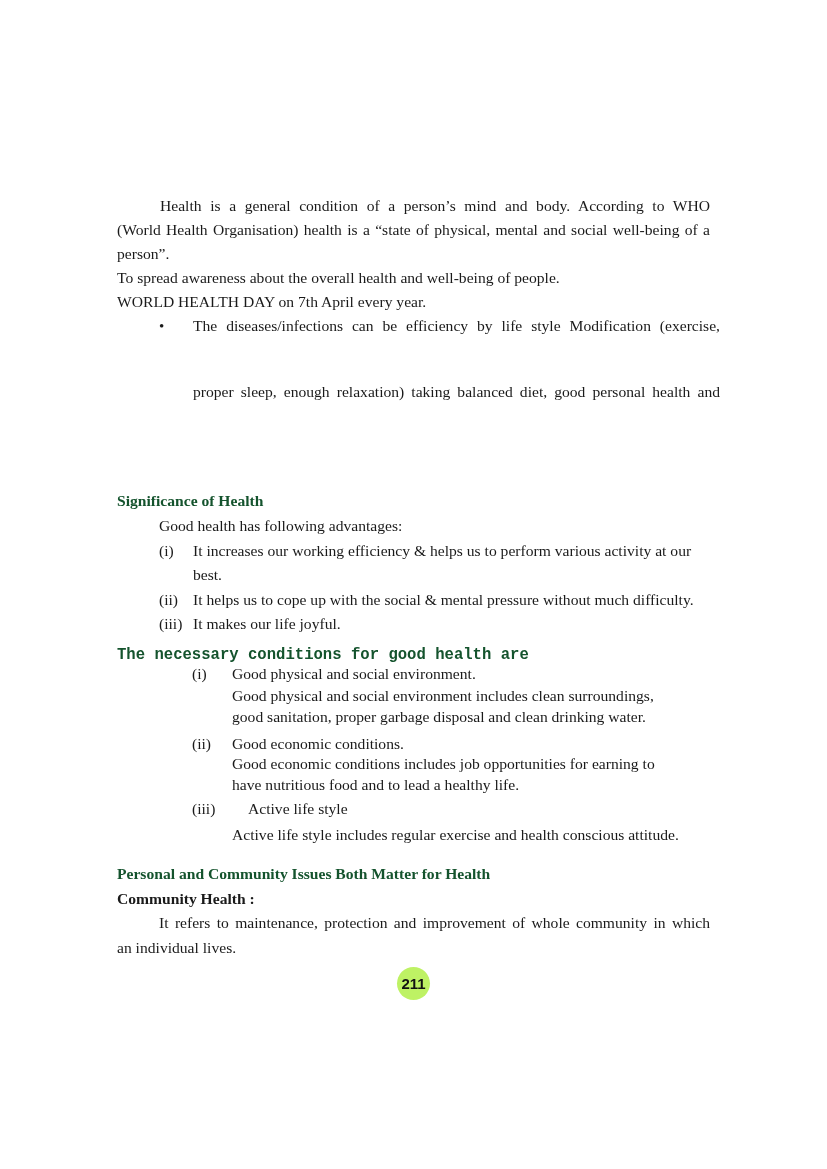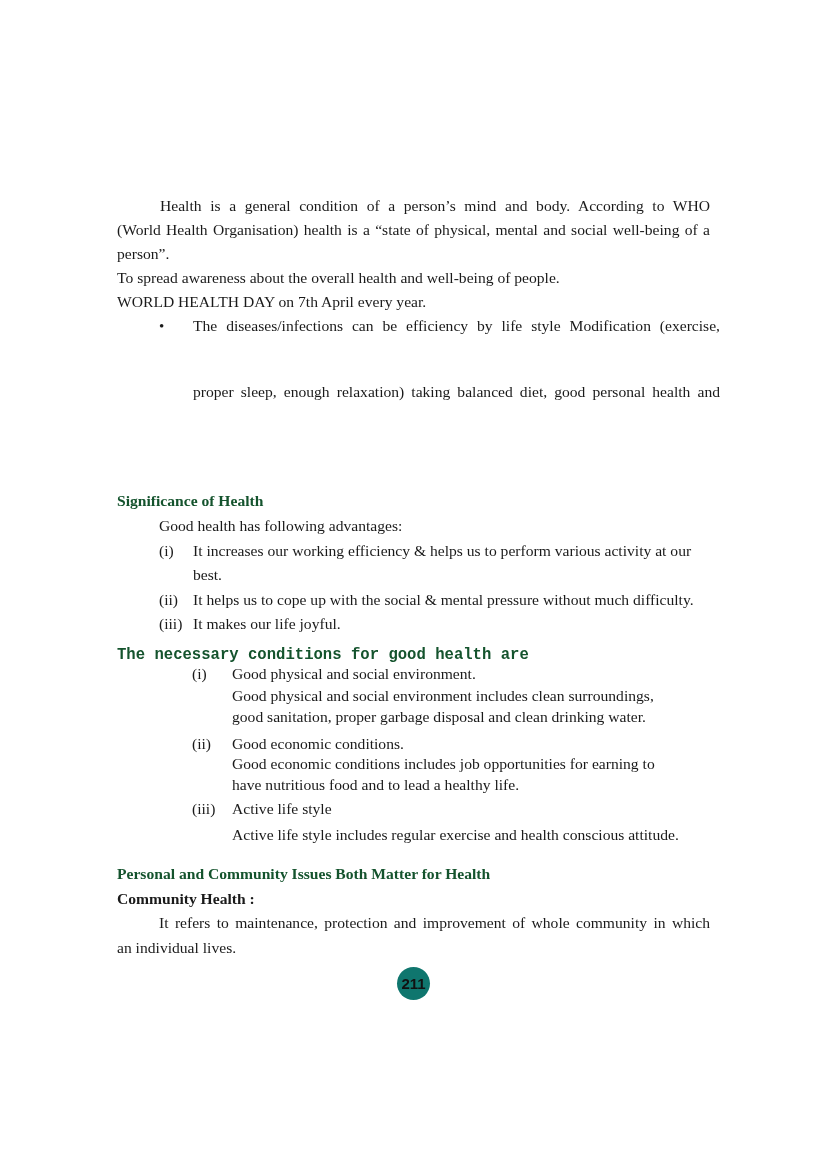--- a/index.html
+++ b/index.html
@@ -5,21 +5,21 @@
   html, body { margin: 0; padding: 0; background: #ffffff; }
   body { width: 827px; height: 1169px; position: relative; overflow: hidden;
          font-family: "Liberation Serif", "DejaVu Serif", serif; color: #1a1a1a; }
   .page { position: absolute; left: 0; top: 0; width: 827px; height: 1169px; }
   .line { position: absolute; font-size: 15.6px; line-height: 24px; white-space: nowrap; }
   .justify { white-space: normal; text-align: justify; text-align-last: justify; }
   .pink { color: #14532d; font-weight: bold; }
   .bold { font-weight: bold; }
   .num { position: absolute; font-size: 15.6px; line-height: 24px; }
   .badge { position: absolute; left: 397px; top: 967px; width: 33px; height: 33px;
-           border-radius: 50%; background: #0f766e; display: flex; align-items: center;
+           border-radius: 50%; background: #bef264; display: flex; align-items: center;
            justify-content: center; font-family: "Liberation Sans", "DejaVu Sans", sans-serif;
            font-weight: bold; font-size: 15px; color: #111; text-align: right; }
   .bullet { position: absolute; font-size: 15px; line-height: 24px; }
 </style>
 </head>
 <body>
 
 <div class="page">
 
   <div class="line justify" style="left:160px; top:194px; width:550px;">Health is a general condition of a person’s mind and body. According to WHO</div>
@@ -51,21 +51,21 @@
   <div class="line" style="left:232px; top:662px;">Good physical and social environment.</div>
   <div class="line" style="left:232px; top:684px;">Good physical and social environment includes clean surroundings,</div>
   <div class="line" style="left:232px; top:705px;">good sanitation, proper garbage disposal and clean drinking water.</div>
 
   <div class="num" style="left:192px; top:732px;">(ii)</div>
   <div class="line" style="left:232px; top:752px;">Good economic conditions includes job opportunities for earning to</div>
   <div class="line" style="left:232px; top:732px;">Good economic conditions.</div>
   <div class="line" style="left:232px; top:773px;">have nutritious food and to lead a healthy life.</div>
 
   <div class="num" style="left:192px; top:797px;">(iii)</div>
-  <div class="line" style="left:232px; top:797px;">Active life style</div>
+  <div class="line" style="left:248px; top:797px;">Active life style</div>
   <div class="line" style="left:232px; top:823px;">Active life style includes regular exercise and health conscious attitude.</div>
 
   <div class="line pink" style="left:117px; top:862px;">Personal and Community Issues Both Matter for Health</div>
   <div class="line bold" style="left:117px; top:887px;">Community Health :</div>
   <div class="line justify" style="left:159px; top:911px; width:551px;">It refers to maintenance, protection and improvement of whole community in which</div>
   <div class="line" style="left:117px; top:936px;">an individual lives.</div>
 
   <div class="badge">211</div>
 </div>
 

